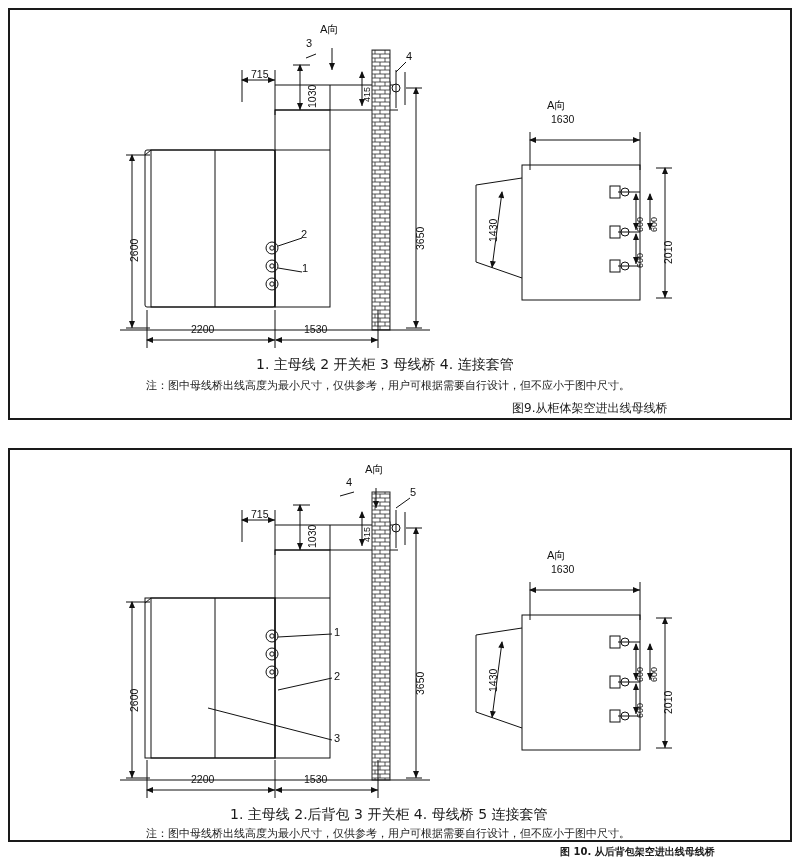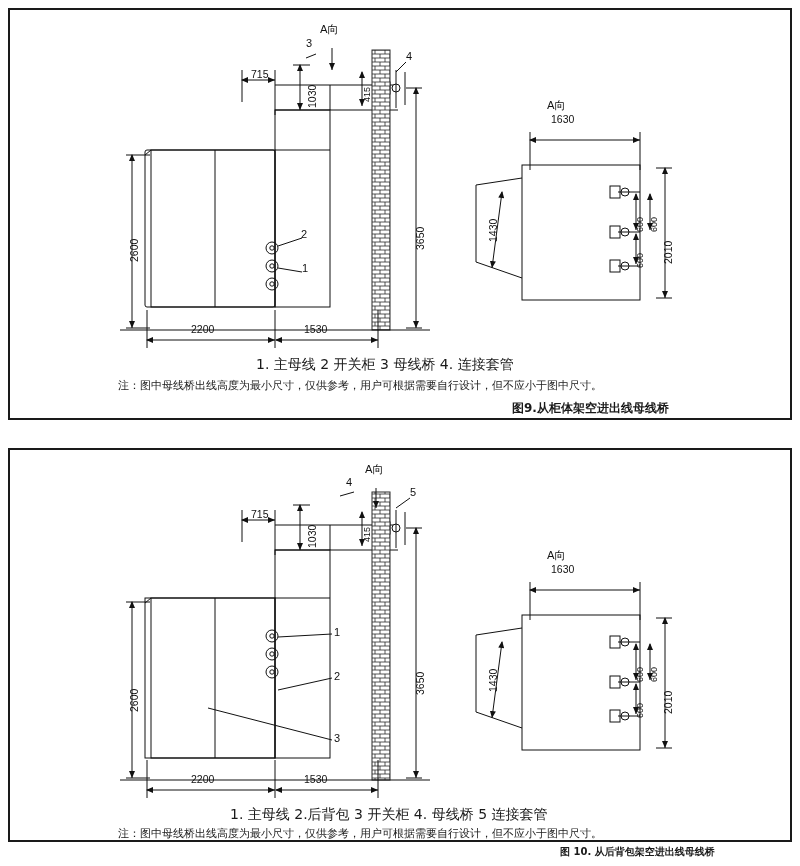--- a/index.html
+++ b/index.html
@@ -32,25 +32,26 @@
   .fig-svg { position: absolute; left: 0; top: 0; }
   .legend {
     position: absolute;
     font-size: 14px;
     white-space: nowrap;
   }
   .note {
     position: absolute;
     font-size: 11px;
     white-space: nowrap;
+    margin-left: 28px;
   }
   .fig-title {
     position: absolute;
     font-size: 12px;
-    font-weight: bold;
+    font-weight: normal;
     white-space: nowrap;
   }
   .fig-title-outside {
     position: absolute;
     font-size: 10px;
     font-weight: bold;
     white-space: nowrap;
     left: 560px;
     top: 845px;
   }

